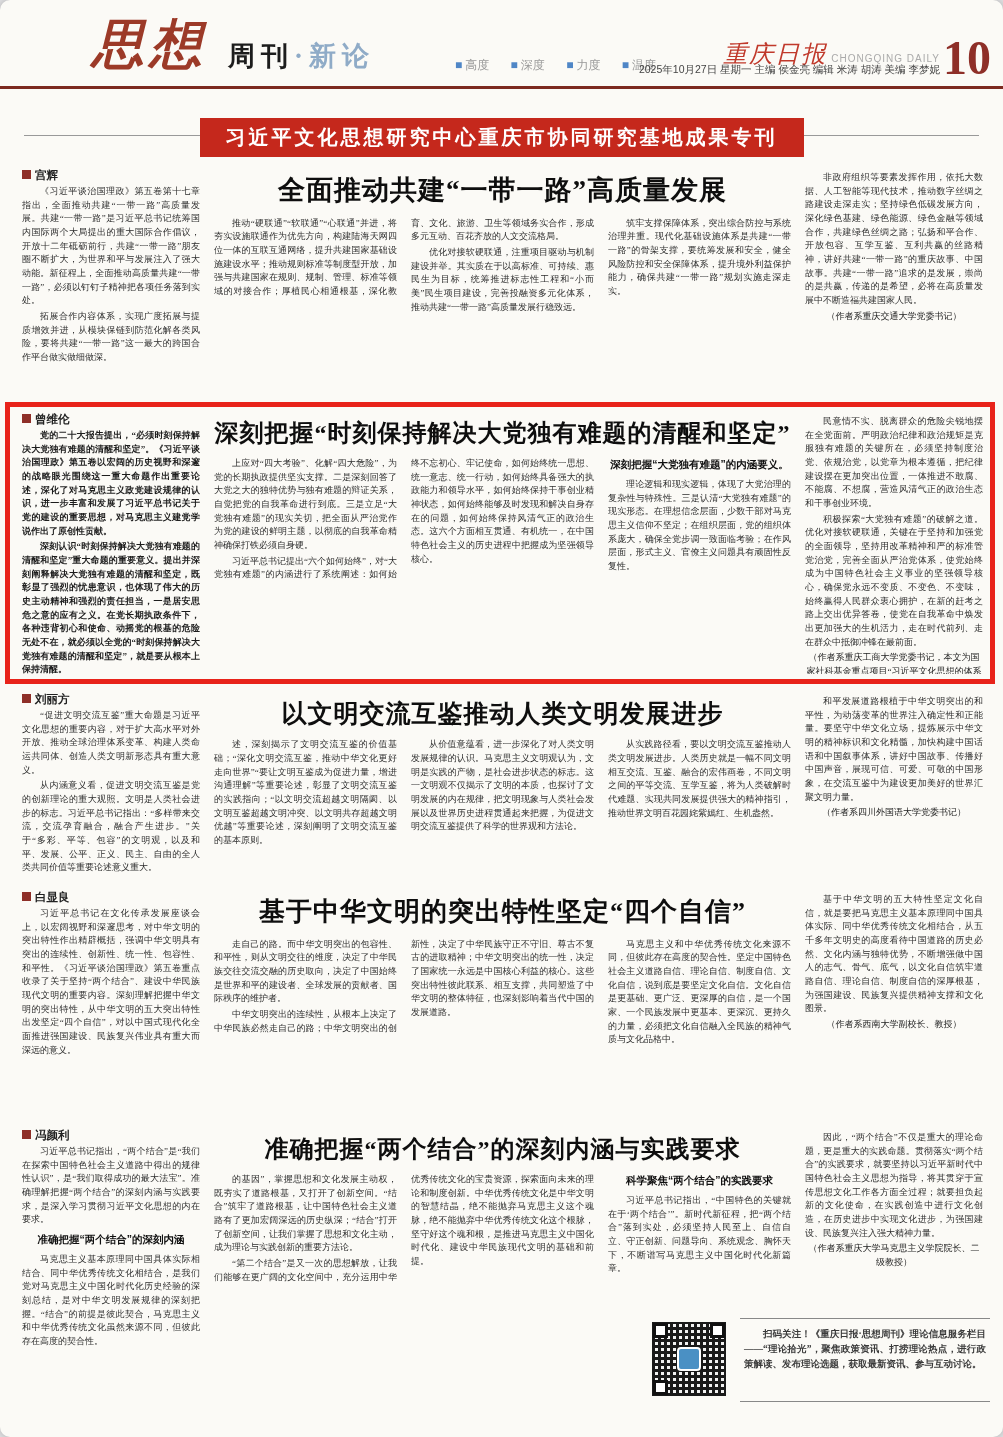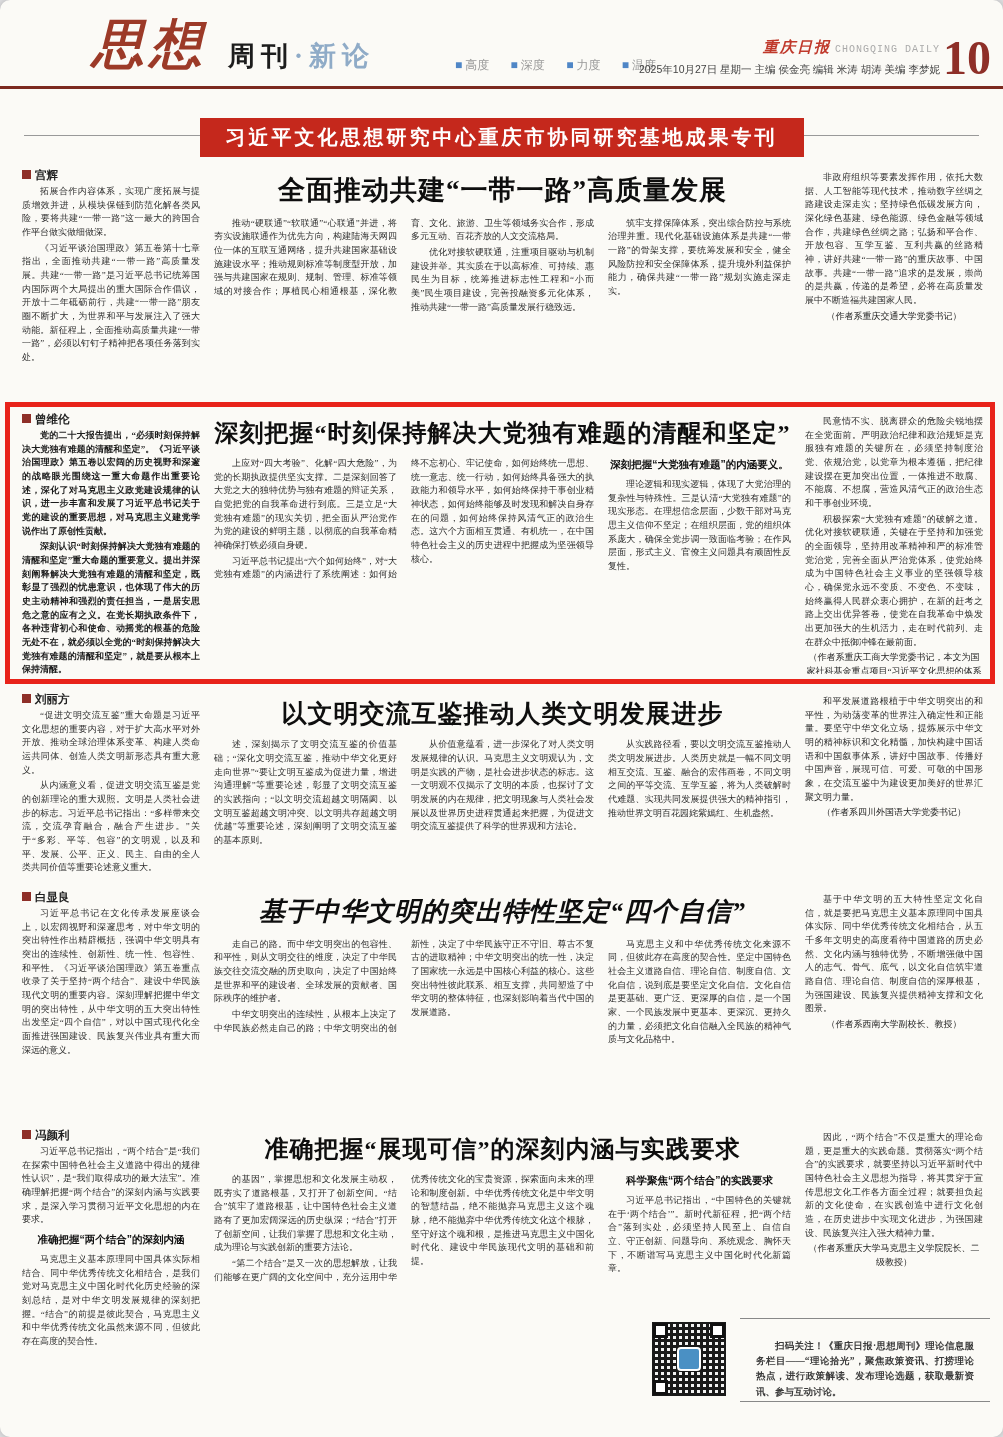--- a/index.html
+++ b/index.html
@@ -5,22 +5,22 @@
   html,body{margin:0;padding:0;background:#e3e3e5;font-family:"Liberation Serif","DejaVu Serif",serif;}
   .sheet{position:relative;width:1003px;height:1437px;margin:0 auto;background:#fbfaf6;border-radius:10px;overflow:hidden;box-shadow:0 0 8px rgba(0,0,0,.25);}
   
   .masthead-main{position:absolute;left:92px;top:10px;font-size:52px;font-weight:bold;color:#9c3a28;letter-spacing:6px;font-style:italic;}
   .masthead-sub{position:absolute;left:228px;top:38px;font-size:27px;font-weight:bold;color:#1c1c1c;letter-spacing:6px;}
   .masthead-section{color:#8fabc7;margin-top:36px;}
   .tags{position:absolute;left:455px;top:57px;font-size:12px;color:#999;font-family:"Liberation Sans",sans-serif;}
   .tags .tag{margin-right:18px;}
   .tags .sq{color:#4f86c6;margin-right:3px;}
   .logo-line{position:absolute;left:640px;top:38px;width:300px;text-align:right;white-space:nowrap;}
-  .paper-name{font-size:15px;font-weight:bold;color:#c0392b;font-style:italic;letter-spacing:2px;}
-  .paper-en{font-size:10px;color:#aaa;font-family:Liberation Mono, monospace;letter-spacing:1px;}
+  .paper-name{font-size:24px;font-weight:normal;color:#c0392b;font-style:italic;letter-spacing:2px;}
+  .paper-en{font-size:10px;color:#aaa;font-family:Liberation Sans, sans-serif;letter-spacing:1px;}
   .dateline{position:absolute;left:560px;top:63px;width:380px;text-align:right;font-size:10.5px;color:#444;white-space:nowrap;font-family:"Liberation Sans",sans-serif;}
   .pagenum{position:absolute;right:12px;top:30px;font-size:48px;color:#8e2f28;font-weight:bold;}
   .head-rule{position:absolute;left:0;right:0;top:86px;height:3px;background:#7c2a1f;}
   
   .banner-line{position:absolute;top:135px;left:24px;right:24px;border-top:1px solid #999;}
   .banner{position:absolute;top:118px;left:50%;transform:translateX(-50%);background:#c5281c;color:#fff;font-size:20px;font-weight:bold;letter-spacing:3px;padding:6px 26px;white-space:nowrap;}
   
   #articles{position:absolute;left:0;top:0;width:100%;height:100%;}
   .article{position:absolute;left:22px;right:20px;overflow:hidden;}
   .marker{position:absolute;left:0;top:0;font-size:11.5px;font-weight:bold;color:#222;font-family:"Liberation Sans",sans-serif;}
@@ -40,21 +40,21 @@
   .highlight-box{position:absolute;left:5px;top:402px;width:990px;height:282px;border:5px solid #e8231a;box-sizing:border-box;pointer-events:none;z-index:30;}
   
   .qrblock{position:absolute;left:652px;top:1318px;width:338px;height:84px;background:#fbfaf6;display:flex;gap:14px;z-index:20;}
   .qr{position:relative;width:74px;height:74px;margin-top:4px;background:
       repeating-linear-gradient(0deg,#1a1a1a 0 3px,transparent 3px 6px),
       repeating-linear-gradient(90deg,#1a1a1a 0 3px,#f2f2f2 3px 6px);}
   .qr .eye{position:absolute;width:15px;height:15px;border:3px solid #111;background:#fff;box-sizing:border-box;}
   .qr .eye.tl{left:1px;top:1px;}.qr .eye.tr{right:1px;top:1px;}.qr .eye.bl{left:1px;bottom:1px;}
   .qr .logo{position:absolute;left:50%;top:50%;width:20px;height:20px;transform:translate(-50%,-50%);background:#4a90c4;border:2px solid #fff;border-radius:4px;}
   .qrtext{flex:1;border-top:1.5px solid #888;border-bottom:1.5px solid #888;padding:8px 4px;}
-  .qrtext p{margin:12px;text-indent:2em;font-size:9.5px;line-height:1.6;color:#3a3a3a;text-align:justify;font-weight:bold;}
+  .qrtext p{margin:0;text-indent:2em;font-size:9.5px;line-height:1.6;color:#3a3a3a;text-align:justify;font-weight:bold;}
 </style>
 </head>
 <body>
 
 <div class="sheet">
 
   <div class="masthead-main">思想</div>
   <div class="masthead-sub"><span>周刊</span><span class="masthead-section">·新论</span></div>
 
   <div class="tags">
@@ -73,22 +73,22 @@
   <div class="head-rule"></div>
 
   <div class="banner-line"></div>
   <div class="banner">习近平文化思想研究中心重庆市协同研究基地成果专刊</div>
 
   <div id="articles">
       <section class="article" style="top: 168px; height: 234px;">
         <div class="marker"><span class="msq"></span><span>宫辉</span></div>
         <div class="art-row">
           <div class="col left">
+            <p>《习近平谈治国理政》第五卷第十七章指出，全面推动共建“一带一路”高质量发展。共建“一带一路”是习近平总书记统筹国内国际两个大局提出的重大国际合作倡议，开放十二年砥砺前行，共建“一带一路”朋友圈不断扩大，为世界和平与发展注入了强大动能。新征程上，全面推动高质量共建“一带一路”，必须以钉钉子精神把各项任务落到实处。</p>
             <p>拓展合作内容体系，实现广度拓展与提质增效并进，从模块保链到防范化解各类风险，要将共建“一带一路”这一最大的跨国合作平台做实做细做深。</p>
-            <p>《习近平谈治国理政》第五卷第十七章指出，全面推动共建“一带一路”高质量发展。共建“一带一路”是习近平总书记统筹国内国际两个大局提出的重大国际合作倡议，开放十二年砥砺前行，共建“一带一路”朋友圈不断扩大，为世界和平与发展注入了强大动能。新征程上，全面推动高质量共建“一带一路”，必须以钉钉子精神把各项任务落到实处。</p>
           </div>
           <div class="mid">
             <h2 style="font-size: 27px;">全面推动共建“一带一路”高质量发展</h2>
             <div class="midcols">
               <p>推动“硬联通”“软联通”“心联通”并进，将夯实设施联通作为优先方向，构建陆海天网四位一体的互联互通网络，提升共建国家基础设施建设水平；推动规则标准等制度型开放，加强与共建国家在规则、规制、管理、标准等领域的对接合作；厚植民心相通根基，深化教育、文化、旅游、卫生等领域务实合作，形成多元互动、百花齐放的人文交流格局。</p>
               <p>优化对接软硬联通，注重项目驱动与机制建设并举。其实质在于以高标准、可持续、惠民生为目标，统筹推进标志性工程和“小而美”民生项目建设，完善投融资多元化体系，推动共建“一带一路”高质量发展行稳致远。</p>
               <p>筑牢支撑保障体系，突出综合防控与系统治理并重。现代化基础设施体系是共建“一带一路”的骨架支撑，要统筹发展和安全，健全风险防控和安全保障体系，提升境外利益保护能力，确保共建“一带一路”规划实施走深走实。</p>
             </div>
           </div>
           <div class="col right">
@@ -141,21 +141,21 @@
           </div>
         </div>
       </section>
       <section class="article" style="top: 890px; height: 232px;">
         <div class="marker"><span class="msq"></span><span>白显良</span></div>
         <div class="art-row">
           <div class="col left">
             <p>习近平总书记在文化传承发展座谈会上，以宏阔视野和深邃思考，对中华文明的突出特性作出精辟概括，强调中华文明具有突出的连续性、创新性、统一性、包容性、和平性。《习近平谈治国理政》第五卷重点收录了关于坚持“两个结合”、建设中华民族现代文明的重要内容。深刻理解把握中华文明的突出特性，从中华文明的五大突出特性出发坚定“四个自信”，对以中国式现代化全面推进强国建设、民族复兴伟业具有重大而深远的意义。</p>
           </div>
           <div class="mid">
-            <h2 style="font-size: 26px; font-style: italic;">基于中华文明的突出特性坚定“四个自信”</h2>
+            <h2 style="font-size: 26px;">基于中华文明的突出特性坚定“四个自信”</h2>
             <div class="midcols">
               <p>走自己的路。而中华文明突出的包容性、和平性，则从文明交往的维度，决定了中华民族交往交流交融的历史取向，决定了中国始终是世界和平的建设者、全球发展的贡献者、国际秩序的维护者。</p>
               <p>中华文明突出的连续性，从根本上决定了中华民族必然走自己的路；中华文明突出的创新性，决定了中华民族守正不守旧、尊古不复古的进取精神；中华文明突出的统一性，决定了国家统一永远是中国核心利益的核心。这些突出特性彼此联系、相互支撑，共同塑造了中华文明的整体特征，也深刻影响着当代中国的发展道路。</p>
               <p>马克思主义和中华优秀传统文化来源不同，但彼此存在高度的契合性。坚定中国特色社会主义道路自信、理论自信、制度自信、文化自信，说到底是要坚定文化自信。文化自信是更基础、更广泛、更深厚的自信，是一个国家、一个民族发展中更基本、更深沉、更持久的力量，必须把文化自信融入全民族的精神气质与文化品格中。</p>
             </div>
           </div>
           <div class="col right">
             <p>基于中华文明的五大特性坚定文化自信，就是要把马克思主义基本原理同中国具体实际、同中华优秀传统文化相结合，从五千多年文明史的高度看待中国道路的历史必然、文化内涵与独特优势，不断增强做中国人的志气、骨气、底气，以文化自信筑牢道路自信、理论自信、制度自信的深厚根基，为强国建设、民族复兴提供精神支撑和文化图景。</p>
             <p class="by">（作者系西南大学副校长、教授）</p>
           </div>
@@ -163,21 +163,21 @@
       </section>
       <section class="article" style="top: 1128px; height: 276px;">
         <div class="marker"><span class="msq"></span><span>冯颜利</span></div>
         <div class="art-row">
           <div class="col left">
             <p>习近平总书记指出，“两个结合”是“我们在探索中国特色社会主义道路中得出的规律性认识”，是“我们取得成功的最大法宝”。准确理解把握“两个结合”的深刻内涵与实践要求，是深入学习贯彻习近平文化思想的内在要求。</p>
             <p class="h">准确把握“两个结合”的深刻内涵</p>
             <p>马克思主义基本原理同中国具体实际相结合、同中华优秀传统文化相结合，是我们党对马克思主义中国化时代化历史经验的深刻总结，是对中华文明发展规律的深刻把握。“结合”的前提是彼此契合，马克思主义和中华优秀传统文化虽然来源不同，但彼此存在高度的契合性。</p>
           </div>
           <div class="mid">
-            <h2 style="font-size: 24px;">准确把握“展现可信”的深刻内涵与实践要求</h2>
+            <h2 style="font-size: 24px;">准确把握“两个结合”的深刻内涵与实践要求</h2>
             <div class="midcols">
               <p>的基因”，掌握思想和文化发展主动权，既夯实了道路根基，又打开了创新空间。“结合”筑牢了道路根基，让中国特色社会主义道路有了更加宏阔深远的历史纵深；“结合”打开了创新空间，让我们掌握了思想和文化主动，成为理论与实践创新的重要方法论。</p>
               <p>“第二个结合”是又一次的思想解放，让我们能够在更广阔的文化空间中，充分运用中华优秀传统文化的宝贵资源，探索面向未来的理论和制度创新。中华优秀传统文化是中华文明的智慧结晶，绝不能抛弃马克思主义这个魂脉，绝不能抛弃中华优秀传统文化这个根脉，坚守好这个魂和根，是推进马克思主义中国化时代化、建设中华民族现代文明的基础和前提。</p>
               <p class="h">科学聚焦“两个结合”的实践要求</p>
               <p>习近平总书记指出，“中国特色的关键就在于‘两个结合’”。新时代新征程，把“两个结合”落到实处，必须坚持人民至上、自信自立、守正创新、问题导向、系统观念、胸怀天下，不断谱写马克思主义中国化时代化新篇章。</p>
             </div>
           </div>
           <div class="col right">
             <p>因此，“两个结合”不仅是重大的理论命题，更是重大的实践命题。贯彻落实“两个结合”的实践要求，就要坚持以习近平新时代中国特色社会主义思想为指导，将其贯穿于宣传思想文化工作各方面全过程；就要担负起新的文化使命，在实践创造中进行文化创造，在历史进步中实现文化进步，为强国建设、民族复兴注入强大精神力量。</p>
             <p class="by">（作者系重庆大学马克思主义学院院长、二级教授）</p>

